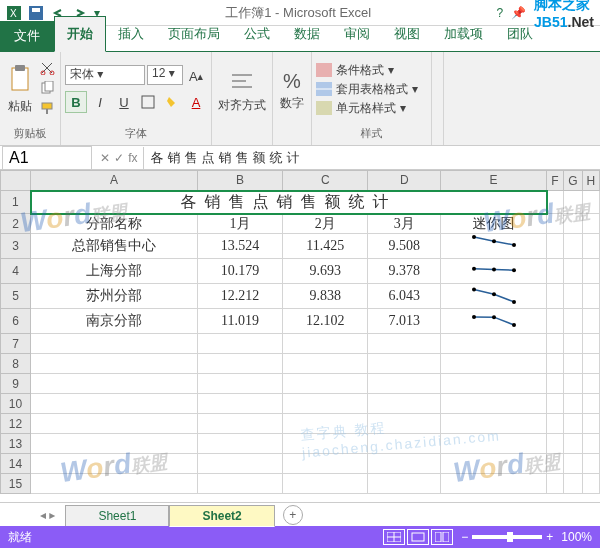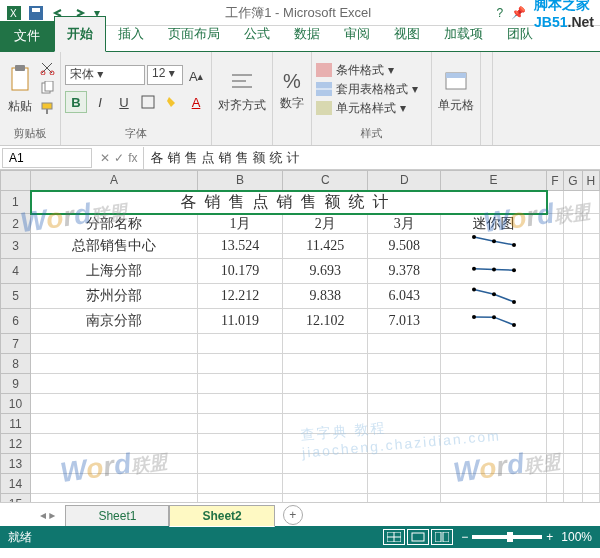--- a/index.html
+++ b/index.html
@@ -21,38 +21,38 @@
 .group-label{text-align:center;font-size:11px;color:#666;padding:2px 0}
 .btn{display:flex;flex-direction:column;align-items:center;justify-content:center;min-width:30px;padding:2px;gap:2px}
 .btn svg{display:block}
 .col{display:flex;flex-direction:column;gap:3px;justify-content:center}
 .font-sel{display:flex;gap:2px}
 .font-sel select,.font-sel .sel{background:#fff;border:1px solid #aaa;height:20px;font-size:12px;padding:0 4px}
 .mini-row{display:flex;gap:2px}
 .mini-btn{width:22px;height:22px;border:1px solid transparent;display:flex;align-items:center;justify-content:center;font-size:13px;background:transparent}
 .mini-btn.bold{font-weight:bold;color:#217346;border:1px solid #a0c8a0;background:#e8f0e8}
 .namebox-row{height:24px;display:flex;border-bottom:1px solid #ccc;align-items:center;background:#fff}
-.namebox{width:90px;border:1px solid #ccc;padding:2px 6px;margin:2px;background:#fff;font-size:12px}
+.namebox{width:90px;border:1px solid #ccc;padding:2px 6px;margin:2px;background:#fff;font-size:16px}
 .fx-btns{display:flex;gap:4px;padding:0 6px;color:#888}
 .fxbar{flex:1;padding:2px 6px;border-left:1px solid #ccc;letter-spacing:4px;font-size:13px;color:#333}
 .grid-area{position:relative;height:332px;overflow:hidden;background:#fff}
 table.sheet{border-collapse:collapse;width:100%;font-family:SimSun}
 .sheet th{background:#e8e8e8;border:1px solid #c0c0c0;font-weight:normal;color:#555;font-size:12px;text-align:center}
 .sheet th.hdr{height:20px}
 .sheet th.row-hdr{width:30px}
 .sheet td{border:1px solid #d4d4d4;height:20px;padding:0 4px;font-size:14px;color:#333;text-align:center;font-family:SimSun}
 .sheet tr.r1 td.merged{font-size:16px;letter-spacing:8px;border:2px solid #1a8f4a;text-align:center}
 .sheet td.num{text-align:center;font-family:SimSun}
 .sheet td.lbl{text-align:center}
 .spark{stroke:#2a6099;stroke-width:1.5;fill:none}
 .sheet-tabs{height:24px;background:#fff;border-top:1px solid #ccc;display:flex;align-items:center;padding-left:40px;gap:0}
 .stab{padding:3px 32px;border:1px solid #aaa;border-bottom:none;background:#f0f0f0;font-size:12px;color:#217346;position:relative;top:1px}
 .stab.active{background:#fef9c3;border-bottom:1px solid #fff;font-weight:bold}
 .plus{width:20px;height:20px;border:1px solid #aaa;border-radius:10px;margin-left:8px;display:flex;align-items:center;justify-content:center;color:#666}
-.statusbar{height:22px;background:#0f766e;color:#fff;display:flex;align-items:center;padding:0 8px;font-size:12px}
+.statusbar{height:22px;background:#8b5cf6;color:#fff;display:flex;align-items:center;padding:0 8px;font-size:12px}
 .status-right{margin-left:auto;display:flex;align-items:center;gap:8px}
 .view-btns{display:flex;gap:2px}
 .view-btns .v{width:22px;height:16px;border:1px solid #fff;display:flex;align-items:center;justify-content:center}
 .zoom{display:flex;align-items:center;gap:4px}
 .zoom .track{width:70px;height:4px;background:#fff;position:relative}
 .zoom .thumb{position:absolute;left:50%;top:-3px;width:6px;height:10px;background:#fff}
 .wm{position:absolute;font-size:28px;font-weight:bold;font-style:italic;opacity:0.35;pointer-events:none;transform:rotate(-8deg)}
 .wm .w{color:#2862b7}.wm .o{color:#d98b00}.wm .r{color:#666}.wm .d{color:#2862b7}.wm .lm{color:#888;font-size:18px}
 .wm2{position:absolute;font-size:14px;color:#9ec6e6;opacity:0.5;pointer-events:none;transform:rotate(-5deg);letter-spacing:2px}
 </style>
@@ -195,32 +195,20 @@
               <line y1="7" x2="16" y2="7" stroke="#fff"></line>
             </svg><span>套用表格格式</span> ▾</div>
       <div style="display:flex;gap:4px;align-items:center"><svg width="16" height="14">
               <rect width="16" height="14" fill="#d8d8b0"></rect>
             </svg><span>单元格样式</span> ▾</div>
     </div>
       </div>
     <div class="group-label">样式</div>
   </div>
   <div class="group">
-    <div class="group-body">
-      <div class="btn">
-        <svg width="28" height="28">
-            <rect x="4" y="6" width="20" height="16" fill="#fff" stroke="#888"></rect>
-            <rect x="4" y="6" width="20" height="5" fill="#b0c8e8"></rect>
-          </svg>
-        <span>单元格</span>
-      </div>
-    </div>
-    <div class="group-label">&nbsp;</div>
-  </div>
-  <div class="group">
     <div class="group-label">&nbsp;</div>
   </div>
 </div>
 
 <div class="namebox-row">
   <input class="namebox" value="A1" style="">
   <div class="fx-btns">
     <span>✕</span>
     <span>✓</span>
     <span style="">fx</span>
@@ -357,31 +345,20 @@
           <td></td>
           <td></td>
           <td></td>
           <td></td>
           <td></td>
           <td></td>
           <td></td>
         </tr>
         <tr class="r10">
           <th class="row-hdr">10</th>
-          <td></td>
-          <td></td>
-          <td></td>
-          <td></td>
-          <td></td>
-          <td></td>
-          <td></td>
-          <td></td>
-        </tr>
-        <tr class="r11">
-          <th class="row-hdr">11</th>
           <td></td>
           <td></td>
           <td></td>
           <td></td>
           <td></td>
           <td></td>
           <td></td>
           <td></td>
         </tr>
         <tr class="r12">

